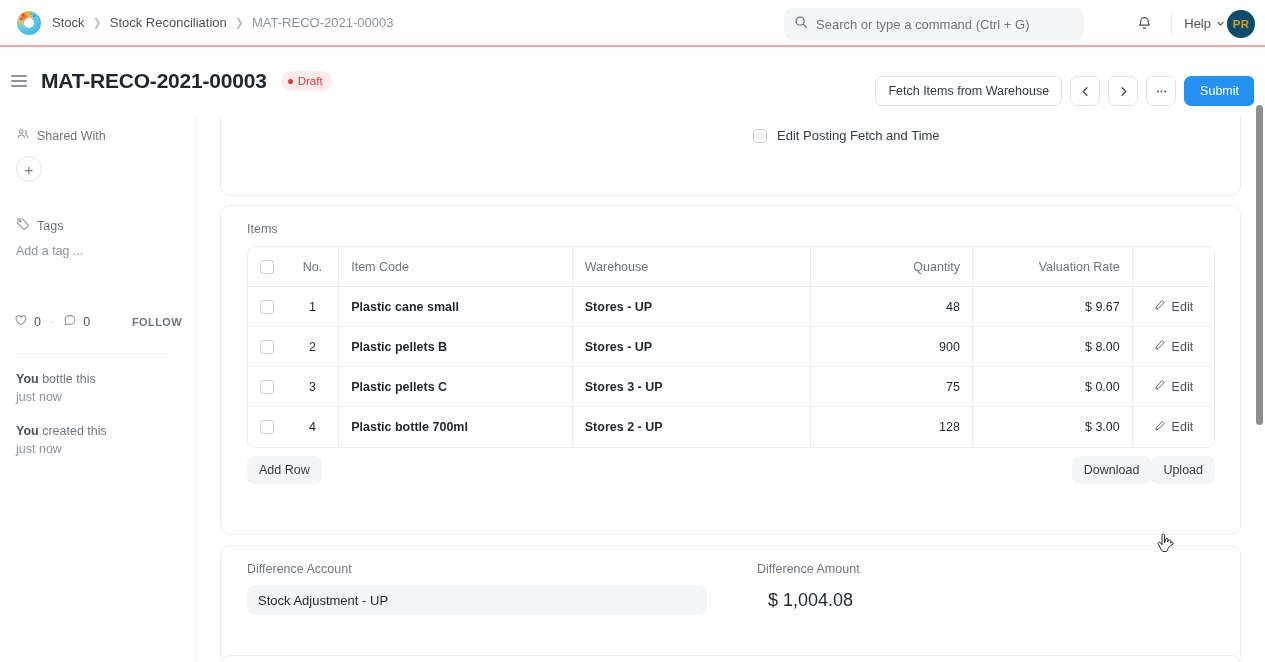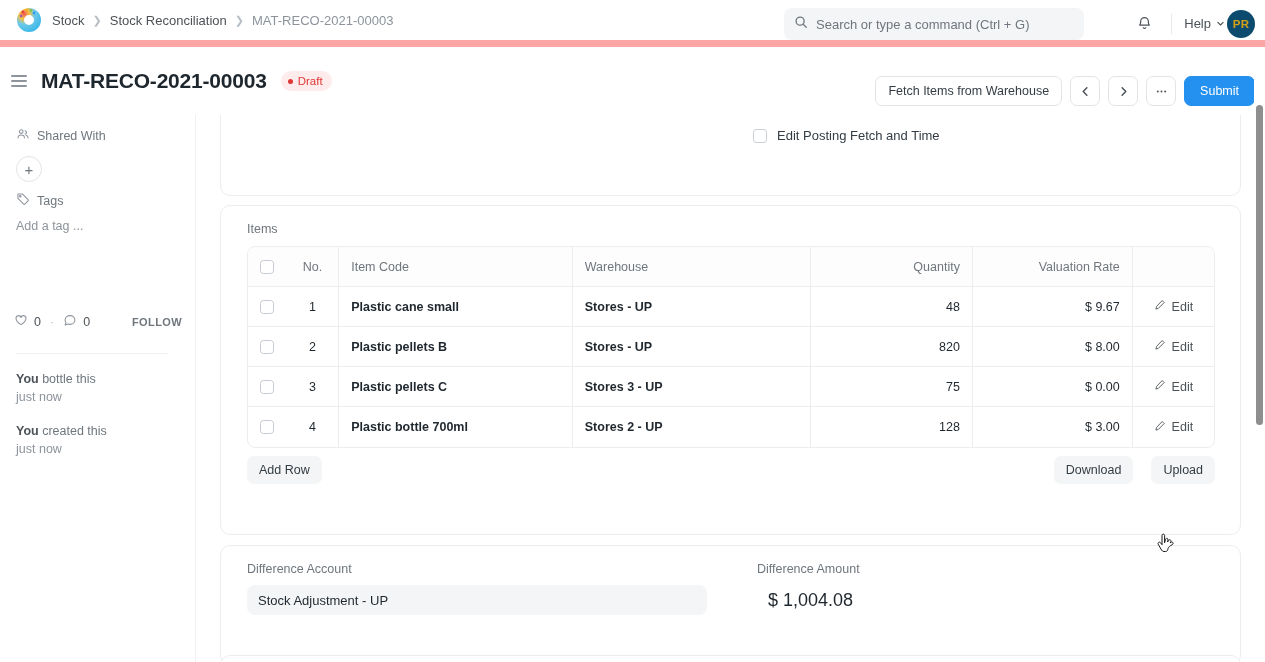--- a/index.html
+++ b/index.html
@@ -8,21 +8,21 @@
     font-family: "Liberation Sans", sans-serif;
     background: #ffffff;
     overflow: hidden;
     -webkit-font-smoothing: antialiased;
   }
 
   
   .navbar {
     position: absolute; top: 0; left: 0; width: 1265px; height: 47px;
     background: #ffffff;
-    border-bottom: 7px solid #fca5a5;
+    border-bottom: 2px solid #fca5a5;
     display: flex; align-items: center;
   }
   .logo-wrap { margin-left: 12px; width: 34px; height: 34px; display:flex; align-items:center; justify-content:center; }
   .breadcrumb { display: flex; align-items: center; margin-left: 6px; font-size: 13px; }
   .crumb { color: #4c5257; text-decoration: none; }
   .crumb.last { color: #8d949c; }
   .crumb-sep { color: #b7bec5; margin: 0 8px; font-size: 11px; line-height: 1; }
 
   .search-box {
     position: absolute; left: 784px; top: 8px; width: 300px; height: 32px;
@@ -78,21 +78,21 @@
     position: absolute; top: 115px; left: 0; width: 196px; height: 547px;
     background: #fff; padding: 12px 16px 8px 16px;
     border-right: 1px solid #f0f1f2;
   }
   .side-head { display: flex; align-items: center; gap: 7px; font-size: 12.5px; color: #6f767d; font-weight: 500; }
   .add-circle {
     margin-top: 12px; width: 26px; height: 26px; border-radius: 50%;
     border: 1px solid #e2e4e7; color: #6f767d; font-size: 15px;
     display: flex; align-items: center; justify-content: center; cursor: pointer;
   }
-  .side-block-tags { margin-top: 10px; }
+  .side-block-tags { margin-top: 35px; }
   .add-tag { margin-top: 10px; font-size: 12.5px; color: #8d949c; cursor: pointer; }
 
   .like-row { position:absolute; top: 198px; left: 14px; width: 168px; display: flex; align-items: center; font-size: 12.5px; color: #6f767d; }
   .like-row .cnt { margin-left: 6px; color: #4c5257; }
   .dot-sep { margin: 0 9px; color: #b7bec5; }
   .follow { margin-left: auto; font-size: 11px; font-weight: 600; color: #6f767d; letter-spacing: .4px; cursor: pointer; }
 
   .side-rule { position:absolute; top: 238px; left: 16px; width: 152px; height: 1px; background: #eff0f1; }
 
   .activity { position: absolute; top: 255px; left: 16px; width: 165px; font-size: 12.5px; line-height: 18px; }
@@ -142,21 +142,21 @@
   .gv.bold { font-weight: 700; }
   .gv.num { color: #1f272e; }
   .edit-link { display: flex; align-items: center; gap: 6px; font-size: 12.5px; color: #4c5257; cursor: pointer; }
 
   .grid-foot { position: absolute; left: 26px; top: 250px; width: 968px; display: flex; align-items: center; }
   .btn-soft {
     font-family: "Liberation Sans", sans-serif; font-size: 12.5px;
     background: #f4f5f6; border: none; color: #333c44;
     height: 28px; padding: 0 12px; border-radius: 7px; cursor: pointer;
   }
-  .foot-right { margin-left: auto; display: flex; gap: 18px; }
+  .foot-right { margin-left: auto; display: flex; gap: 0; }
 
   
   .fld-label { font-size: 12.5px; color: #6f767d; }
   .fld-input {
     margin-top: 9px; height: 30px; background: #f4f5f6; border-radius: 8px;
     display: flex; align-items: center; padding: 0 11px;
     font-size: 13px; color: #1f272e;
   }
   .fld-static { margin-top: 9px; height: 30px; display: flex; align-items: center; padding: 0 11px; font-size: 18px; color: #1f272e; }
 
@@ -399,21 +399,21 @@
         <div class="gc gc-no">
             <span class="gv">2</span>
           </div>
         <div class="gc gc-item">
             <span class="gv bold">Plastic pellets B</span>
           </div>
         <div class="gc gc-wh">
             <span class="gv bold">Stores - UP</span>
           </div>
         <div class="gc gc-qty">
-            <span class="gv num">820</span>
+            <span class="gv num">900</span>
           </div>
         <div class="gc gc-rate">
             <span class="gv num">$ 8.00</span>
           </div>
         <div class="gc gc-edit">
           <span class="edit-link">
             <span>
               <svg width="12" height="12" viewBox="0 0 16 16" fill="none" stroke="#4c5257" stroke-width="1.2" stroke-linecap="round" stroke-linejoin="round">
                   <path d="M11.3 2.4l2.3 2.3-8 8-3 .7.7-3z"></path>
                 </svg>

